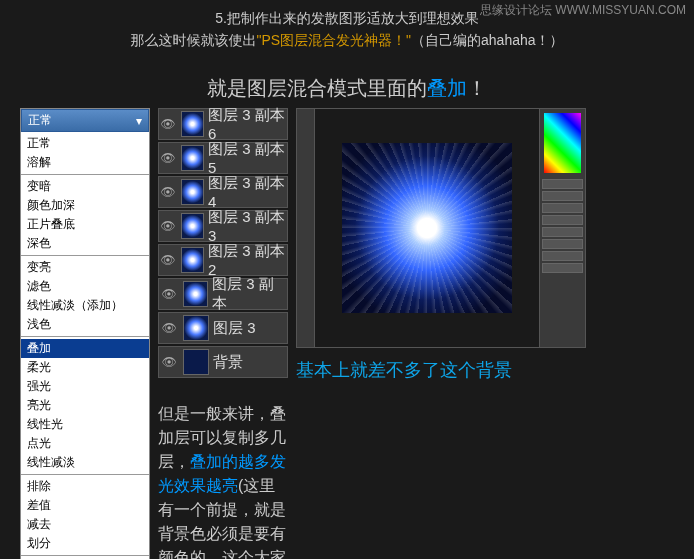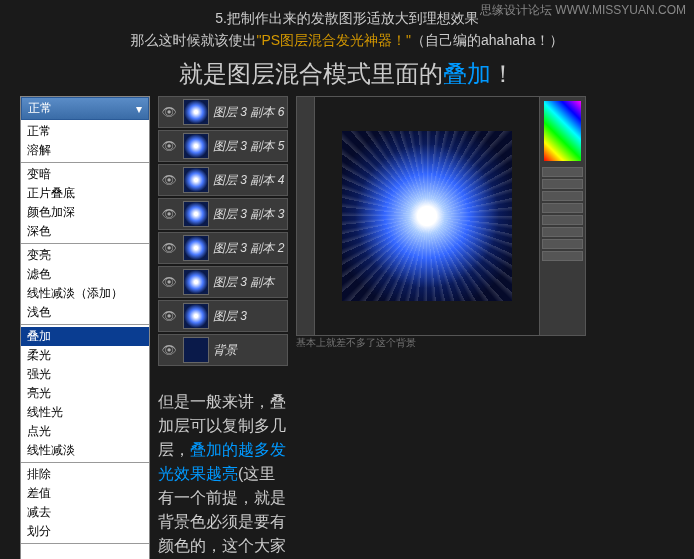--- a/index.html
+++ b/index.html
@@ -2,47 +2,47 @@
 <html><head>
 <meta charset="utf-8">
 <style>
 *{margin:0;padding:0;box-sizing:border-box}
 body{width:694px;height:559px;background:#1a1a1a;font-family:"Microsoft YaHei",sans-serif;color:#ccc;font-size:13px;overflow:hidden}
 .watermark{position:absolute;top:2px;right:8px;font-size:12px;color:#888}
 .header{text-align:center;padding:10px 0 6px}
 .step-text{color:#ccc;font-size:14px}
 .line2{color:#ccc;font-size:14px;margin-top:4px}
 .highlight-orange{color:#d49800}
-.title-line{font-size:24px;margin-top:8px;color:#ccc}
+.title-line{font-size:20px;margin-top:25px;color:#ccc}
 .highlight-blue{color:#0099ff}
 .main{display:flex;padding:0 20px;gap:8px}
 .blend-panel{width:130px;background:#fff;border:1px solid #888;font-size:12px;color:#000}
 .dropdown-header{background:linear-gradient(#5a8cc7,#3a6ca7);color:#fff;padding:2px 6px;display:flex;justify-content:space-between;align-items:center;border:1px solid #2a5a97}
 .blend-group{border-bottom:1px solid #999;padding:2px 0}
 .blend-item{padding:1px 6px;cursor:default}
 .blend-item.selected{background:#0a3d91;color:#fff}
 .layers-panel{width:130px}
 .layer-row{display:flex;align-items:center;background:#3a3a3a;border:1px solid #555;margin-bottom:2px;height:32px}
 .eye{width:20px;text-align:center;color:#aaa;font-size:12px}
 .thumb{width:26px;height:26px;background:radial-gradient(circle,#fff 10%,#4a7aff 40%,#0a1a4a 70%);margin:0 4px;border:1px solid #666}
 .thumb.bg{background:#0a1a4a}
-.layer-name{font-size:12px;color:#ddd;font-style:italic}
+.layer-name{font-size:15px;color:#ddd;}
 .note-text{font-size:16px;color:#ccc;margin-top:24px;line-height:1.5}
 .note-text .blue{color:#0099ff}
 .preview-area{flex:1}
 .ps-window{width:290px;height:240px;background:#2a2a2a;border:1px solid #555;position:relative;display:flex}
 .ps-toolbar{width:18px;background:#3a3a3a;border-right:1px solid #555}
 .ps-canvas{flex:1;display:flex;align-items:center;justify-content:center;background:#1a1a1a}
 .glow-img{width:170px;height:170px;background:radial-gradient(circle,#fff 8%,#aaccff 15%,#3366ff 35%,#0a1a5a 60%,#050a2a 80%);position:relative}
 .glow-img::after{content:"";position:absolute;inset:0;background:repeating-conic-gradient(rgba(255,255,255,0.15) 0deg,transparent 3deg,transparent 6deg)}
 .ps-right{width:46px;background:#3a3a3a;border-left:1px solid #555}
 .ps-swatch{height:60px;background:linear-gradient(45deg,#f00,#ff0,#0f0,#0ff,#00f,#f0f);margin:4px}
 .ps-layers-mini{padding:2px}
 .mini-row{height:10px;background:#555;margin-bottom:2px;border:1px solid #666}
-.caption{font-size:10px;color:#737373}
+.caption{margin-top:10px;font-size:18px;color:#0ea5e9}
 </style>
 </head>
 <body>
 
 <div class="watermark">思缘设计论坛 WWW.MISSYUAN.COM</div>
 
 <div class="header">
   <div class="step-text">5.把制作出来的发散图形适放大到理想效果</div>
   <div class="line2">
     <span>那么这时候就该使出</span><span class="highlight-orange">"PS图层混合发光神器！"</span><span>（自己编的ahahaha！）</span>
@@ -59,22 +59,22 @@
       <span>正常</span>
       <span>▾</span>
     </div>
     <div id="blend-list">
         <div class="blend-group">
           <div class="blend-item">正常</div>
           <div class="blend-item">溶解</div>
         </div>
         <div class="blend-group">
           <div class="blend-item">变暗</div>
+          <div class="blend-item">颜色加深</div>
           <div class="blend-item">正片叠底</div>
-          <div class="blend-item">颜色加深</div>
           <div class="blend-item">深色</div>
         </div>
         <div class="blend-group">
           <div class="blend-item">变亮</div>
           <div class="blend-item">滤色</div>
           <div class="blend-item">线性减淡（添加）</div>
           <div class="blend-item">浅色</div>
         </div>
         <div class="blend-group">
           <div class="blend-item selected">叠加</div>

